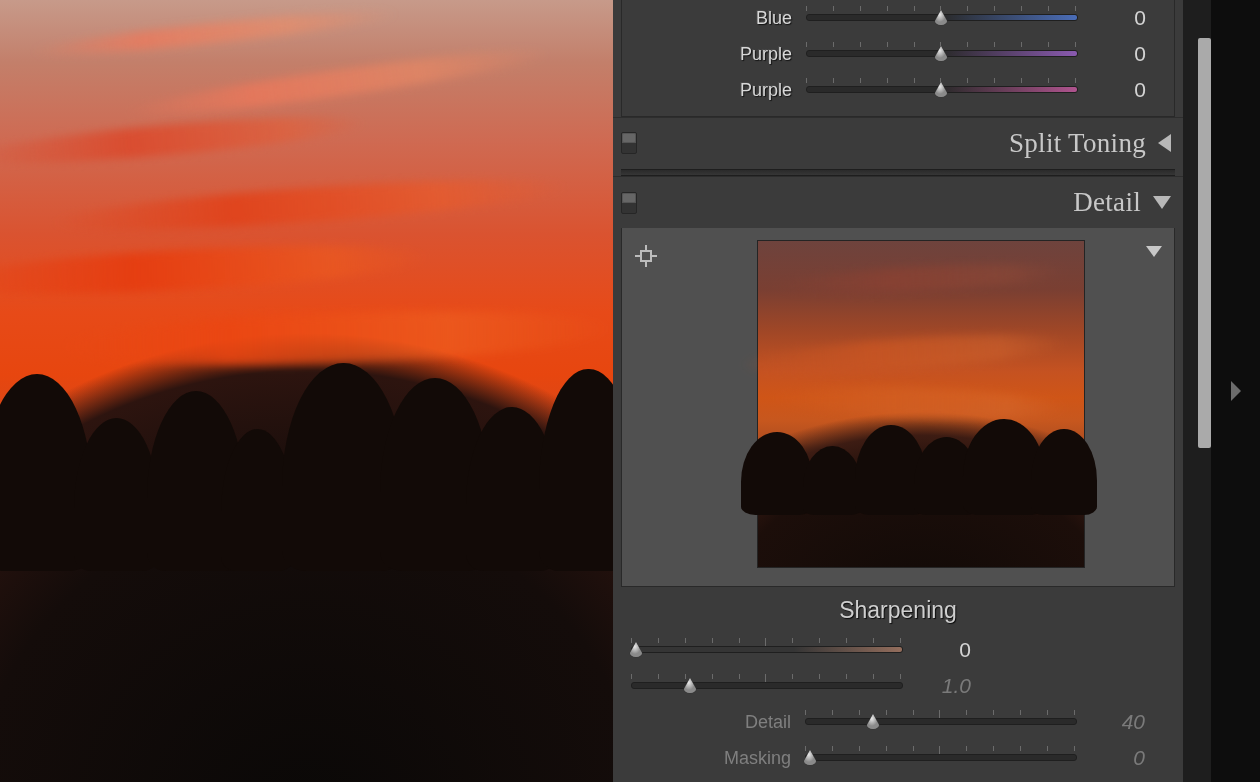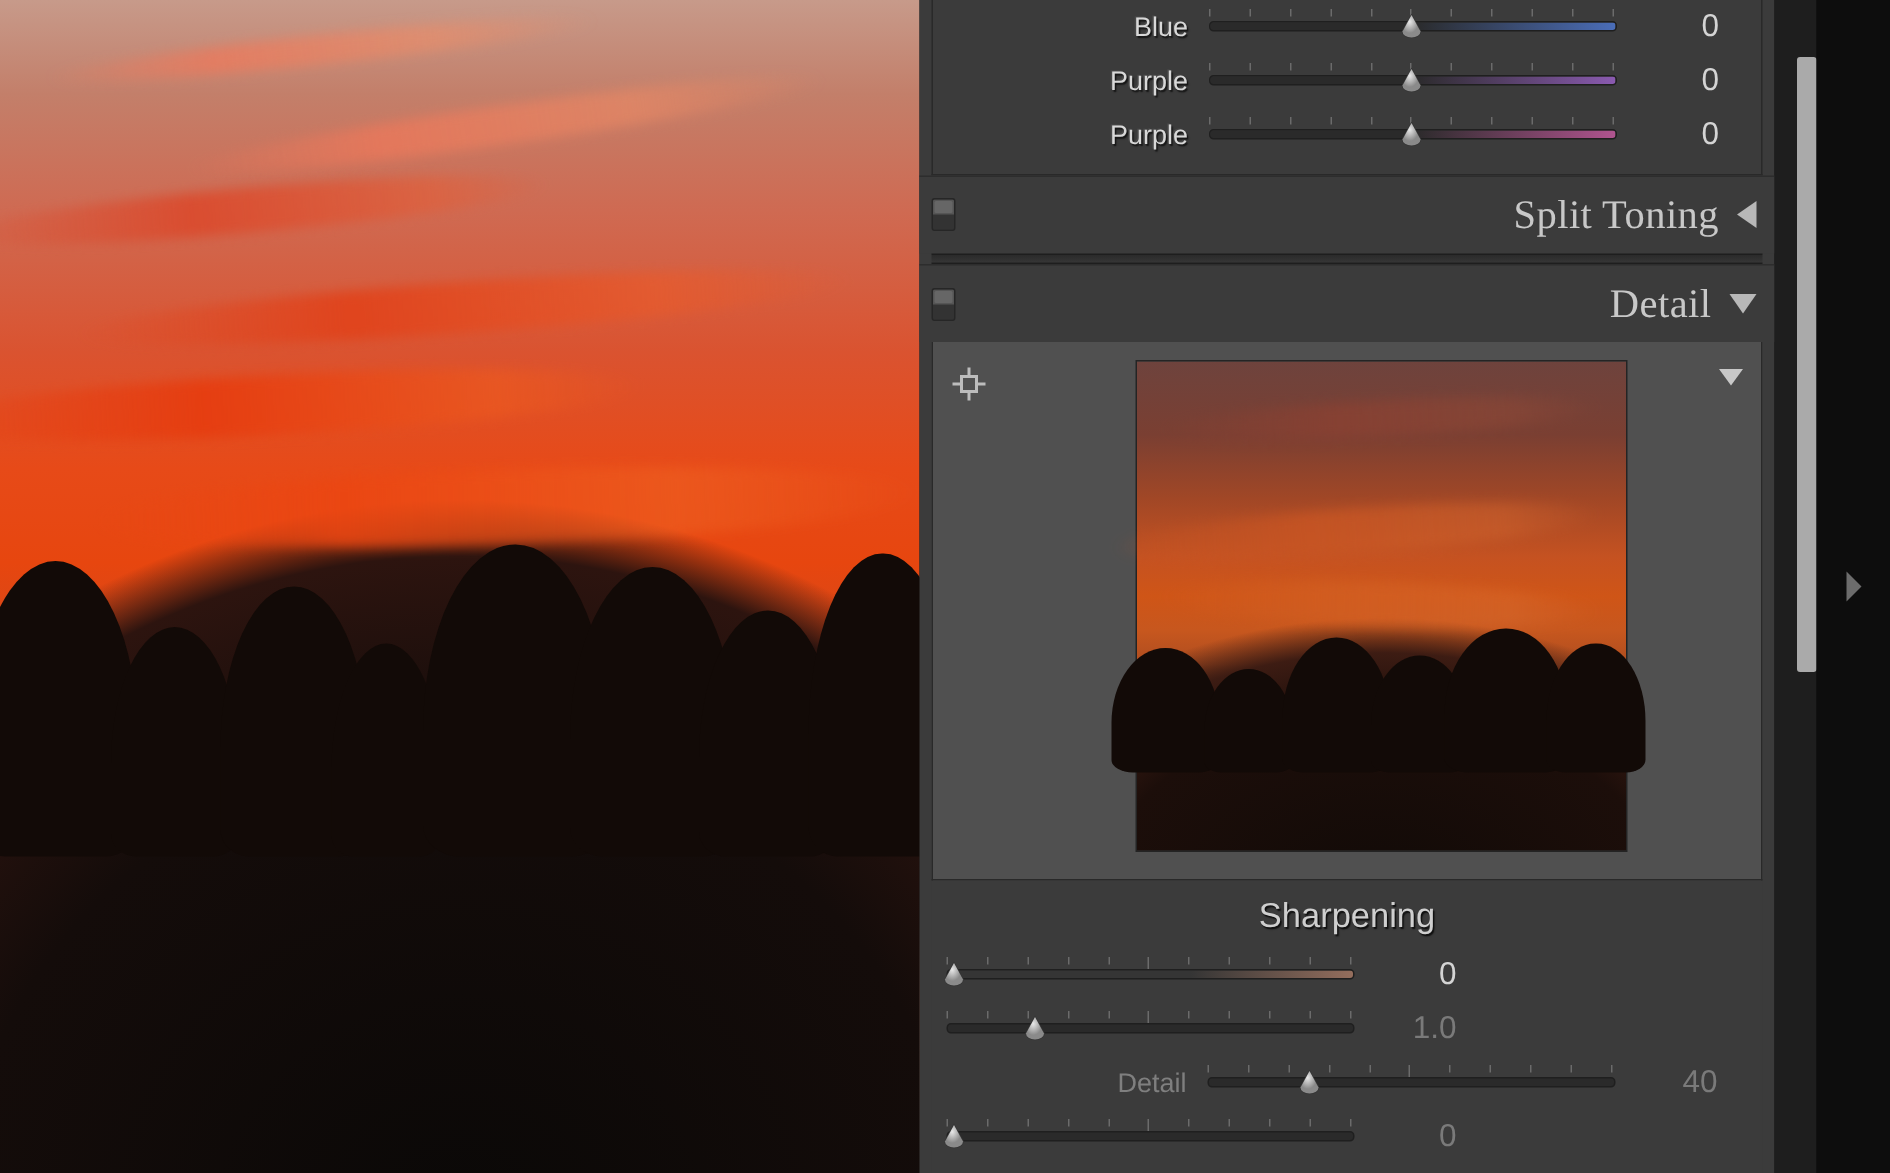--- a/index.html
+++ b/index.html
@@ -165,21 +165,21 @@
     transform: translateX(-50%);
     pointer-events: auto;
   }
   .slider-handle svg { display: block; }
   .slider-value {
     width: 70px;
     text-align: right;
     font-size: 21px;
     color: #d4d4d4;
   }
-  .slider-value.dim { color: #7a7a7a; }
+  .slider-value.dim { color: #7a7a7a; font-style: italic; }
   
   .panel-header {
     display: flex;
     align-items: center;
     height: 58px;
     padding: 0 12px 0 8px;
     border-top: 1px solid #2d2d2d;
     background: #3b3b3b;
     font-family: Liberation Serif, serif;
   }
@@ -557,20 +557,21 @@
                       <stop offset="0%" stop-color="#e8e8e8"></stop>
                       <stop offset="100%" stop-color="#8a8a8a"></stop>
                     </radialGradient>
                   </defs>
                 </svg>
               </div>
             </div>
             <div class="slider-value dim">40</div>
           </div>
           <div class="slider-row">
+            <div class="slider-label dim">Masking</div>
             <div class="slider-track-wrap">
               <div class="ticks">
                 <span></span>
                 <span></span>
                 <span></span>
                 <span></span>
                 <span></span>
                 <span class="tall"></span>
                 <span></span>
                 <span></span>

